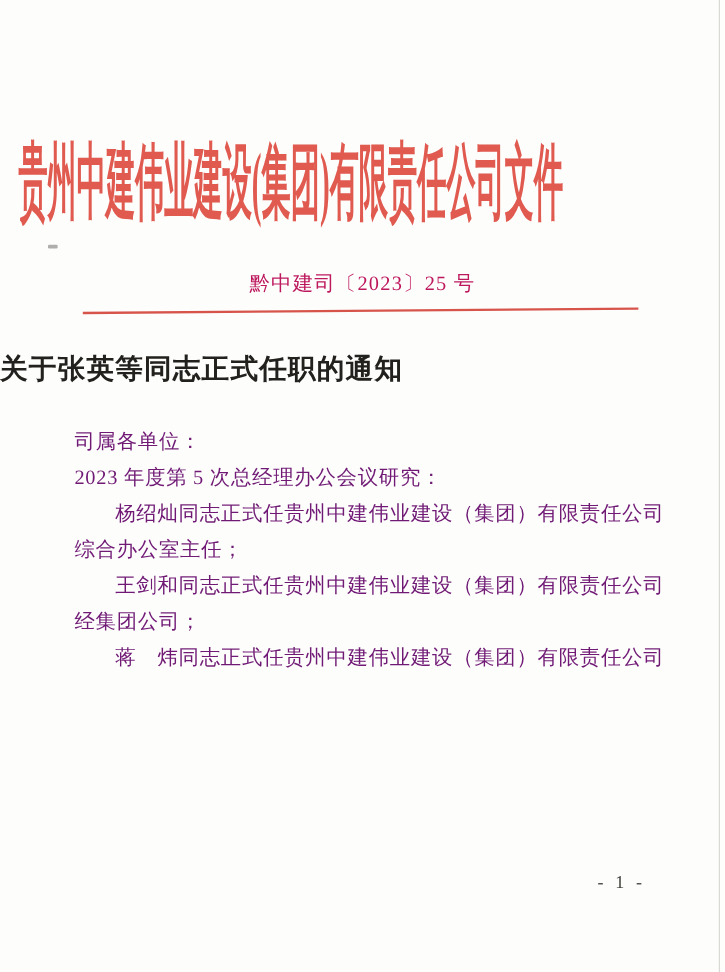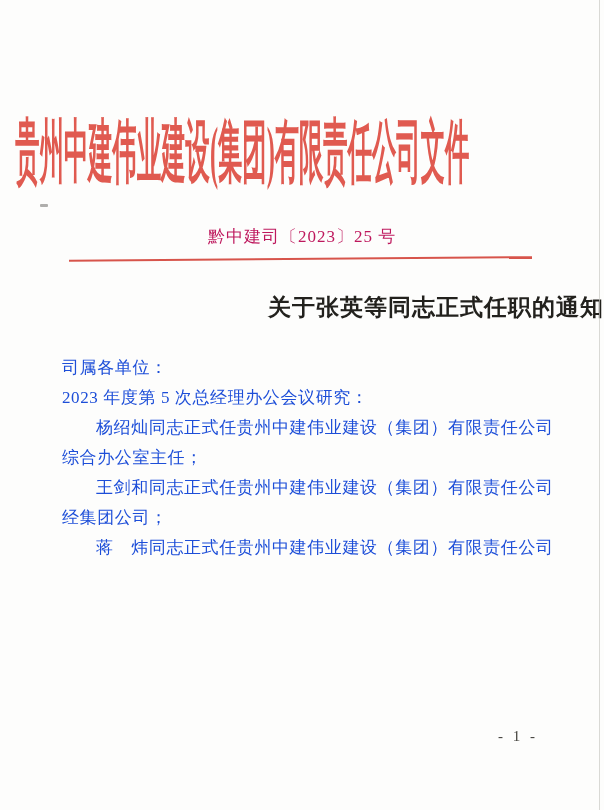--- a/index.html
+++ b/index.html
@@ -63,41 +63,41 @@
     background: #d7544b;
     transform: rotate(-0.45deg);
   }
 
   
   .doc-title {
     position: absolute;
     top: 293px;
     left: 0;
     width: 604px;
-    text-align: right;
+    text-align: left;
     font-size: 23px;
     font-weight: bold;
     line-height: 30px;
     letter-spacing: 1px;
     color: #22211d;
   }
 
   
   .doc-body {
     position: absolute;
     top: 353px;
     left: 62px;
     width: 492px;
   }
   .body-line {
     font-size: 17px;
     line-height: 30px;
     letter-spacing: 0.6px;
     white-space: nowrap;
-    color: #1d4ed8;
+    color: #701a75;
   }
   .body-line.indent-2 {
     text-indent: 2em;
   }
 
   
   .page-number {
     position: absolute;
     top: 726px;
     right: 66px;

